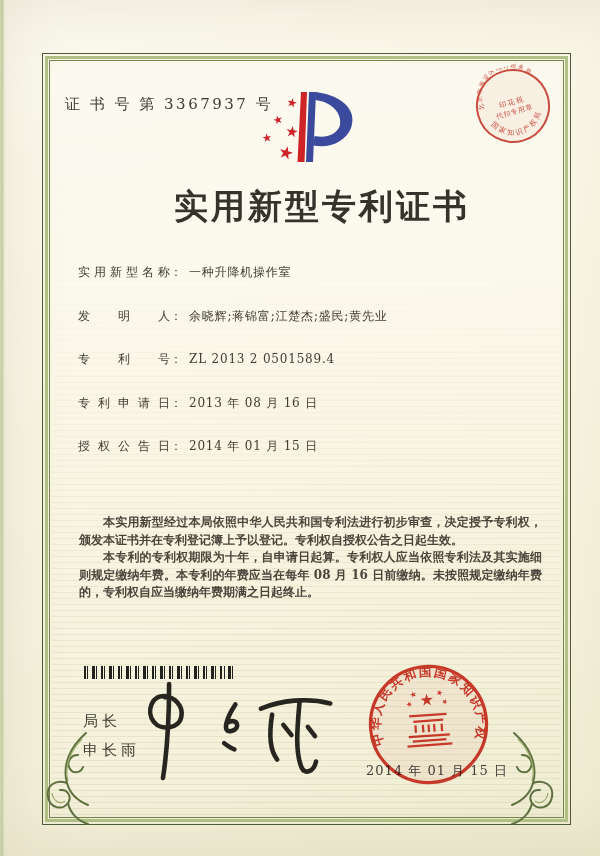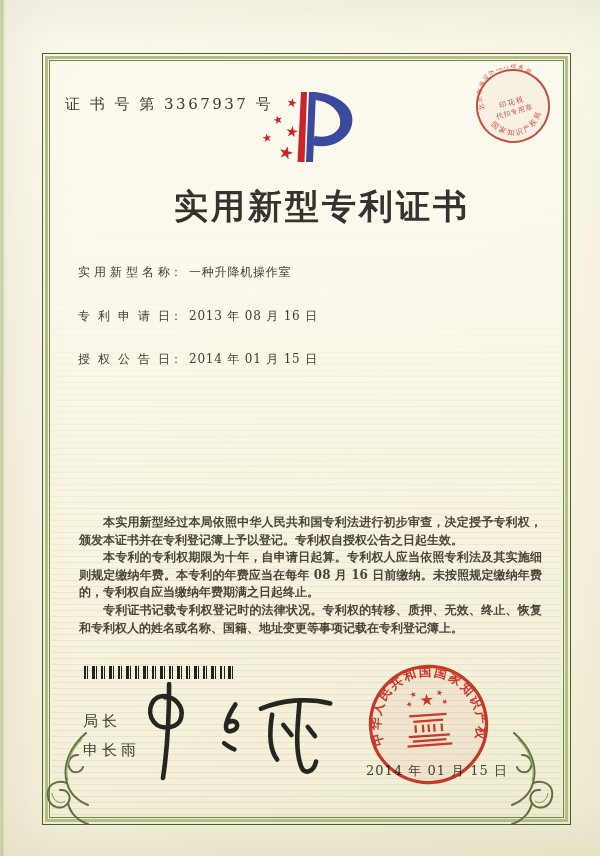--- a/index.html
+++ b/index.html
@@ -97,31 +97,36 @@
     </g>
   </svg>
 
   <div class="title">实用新型专利证书</div>
 
   <div class="fields">
     <div class="field">
       <span class="fl">实用新型名称</span><span class="fcolon">：</span><span class="fv">一种升降机操作室</span>
     </div>
     <div class="field">
+      <span class="fl">发明人</span><span class="fcolon">：</span><span class="fv">余晓辉;蒋锦富;江楚杰;盛民;黄先业</span>
+    </div>
+    <div class="field">
+      <span class="fl">专利号</span><span class="fcolon">：</span><span class="fv">ZL 2013 2 0501589.4</span>
+    </div>
+    <div class="field">
       <span class="fl">专利申请日</span><span class="fcolon">：</span><span class="fv">2013 年 08 月 16 日</span>
     </div>
     <div class="field">
       <span class="fl">授权公告日</span><span class="fcolon">：</span><span class="fv">2014 年 01 月 15 日</span>
     </div>
   </div>
 
   <div class="paras">
     <p>本实用新型经过本局依照中华人民共和国专利法进行初步审查，决定授予专利权，颁发本证书并在专利登记簿上予以登记。专利权自授权公告之日起生效。</p>
     <p>本专利的专利权期限为十年，自申请日起算。专利权人应当依照专利法及其实施细则规定缴纳年费。本专利的年费应当在每年 08 月 16 日前缴纳。未按照规定缴纳年费的，专利权自应当缴纳年费期满之日起终止。</p>
-    <p>专利证书记载专利权登记时的法律状况。专利权的转移、质押、无效、终止、恢复和专利权人的姓名或名称、国籍、地址变更等事项记载在专利登记簿上。</p>
   </div>
 
   <div class="barcode"></div>
 
   <div class="sig-title">局长</div>
   <div class="sig-name">申长雨</div>
   <svg class="sig-hand" width="205" height="102" viewBox="0 0 200 100">
     <g fill="none" stroke="#26251f" stroke-width="4.5" stroke-linecap="round">
       <path d="M28 16 C 13 13, 7 31, 15 41 C 22 50, 40 48, 42 36 C 44 25, 35 16, 26 17"></path>
       <path d="M30 4 C 30 30, 28 70, 24 96"></path>

